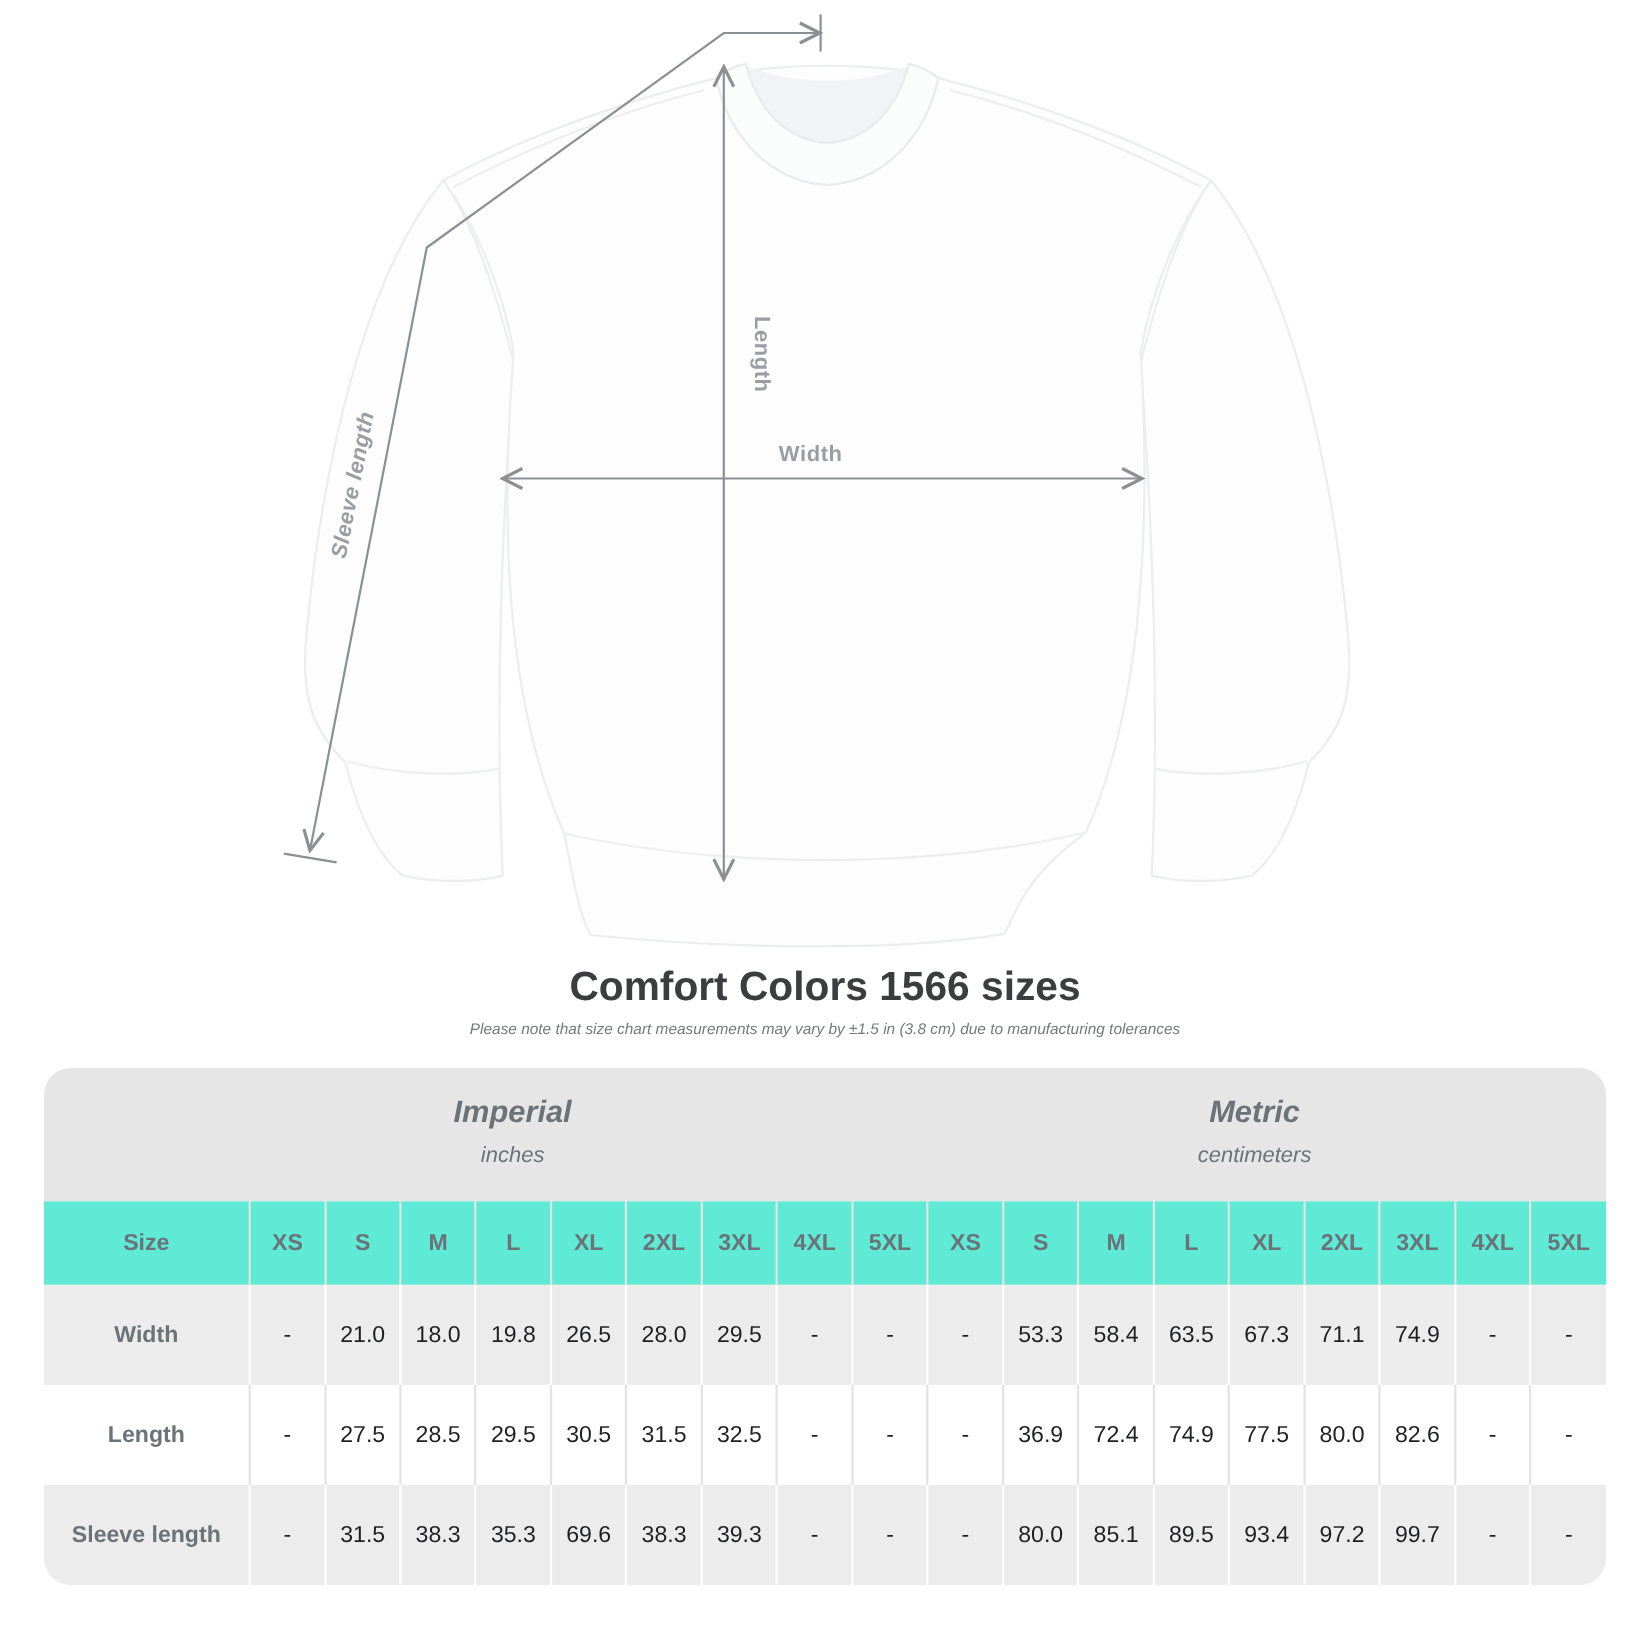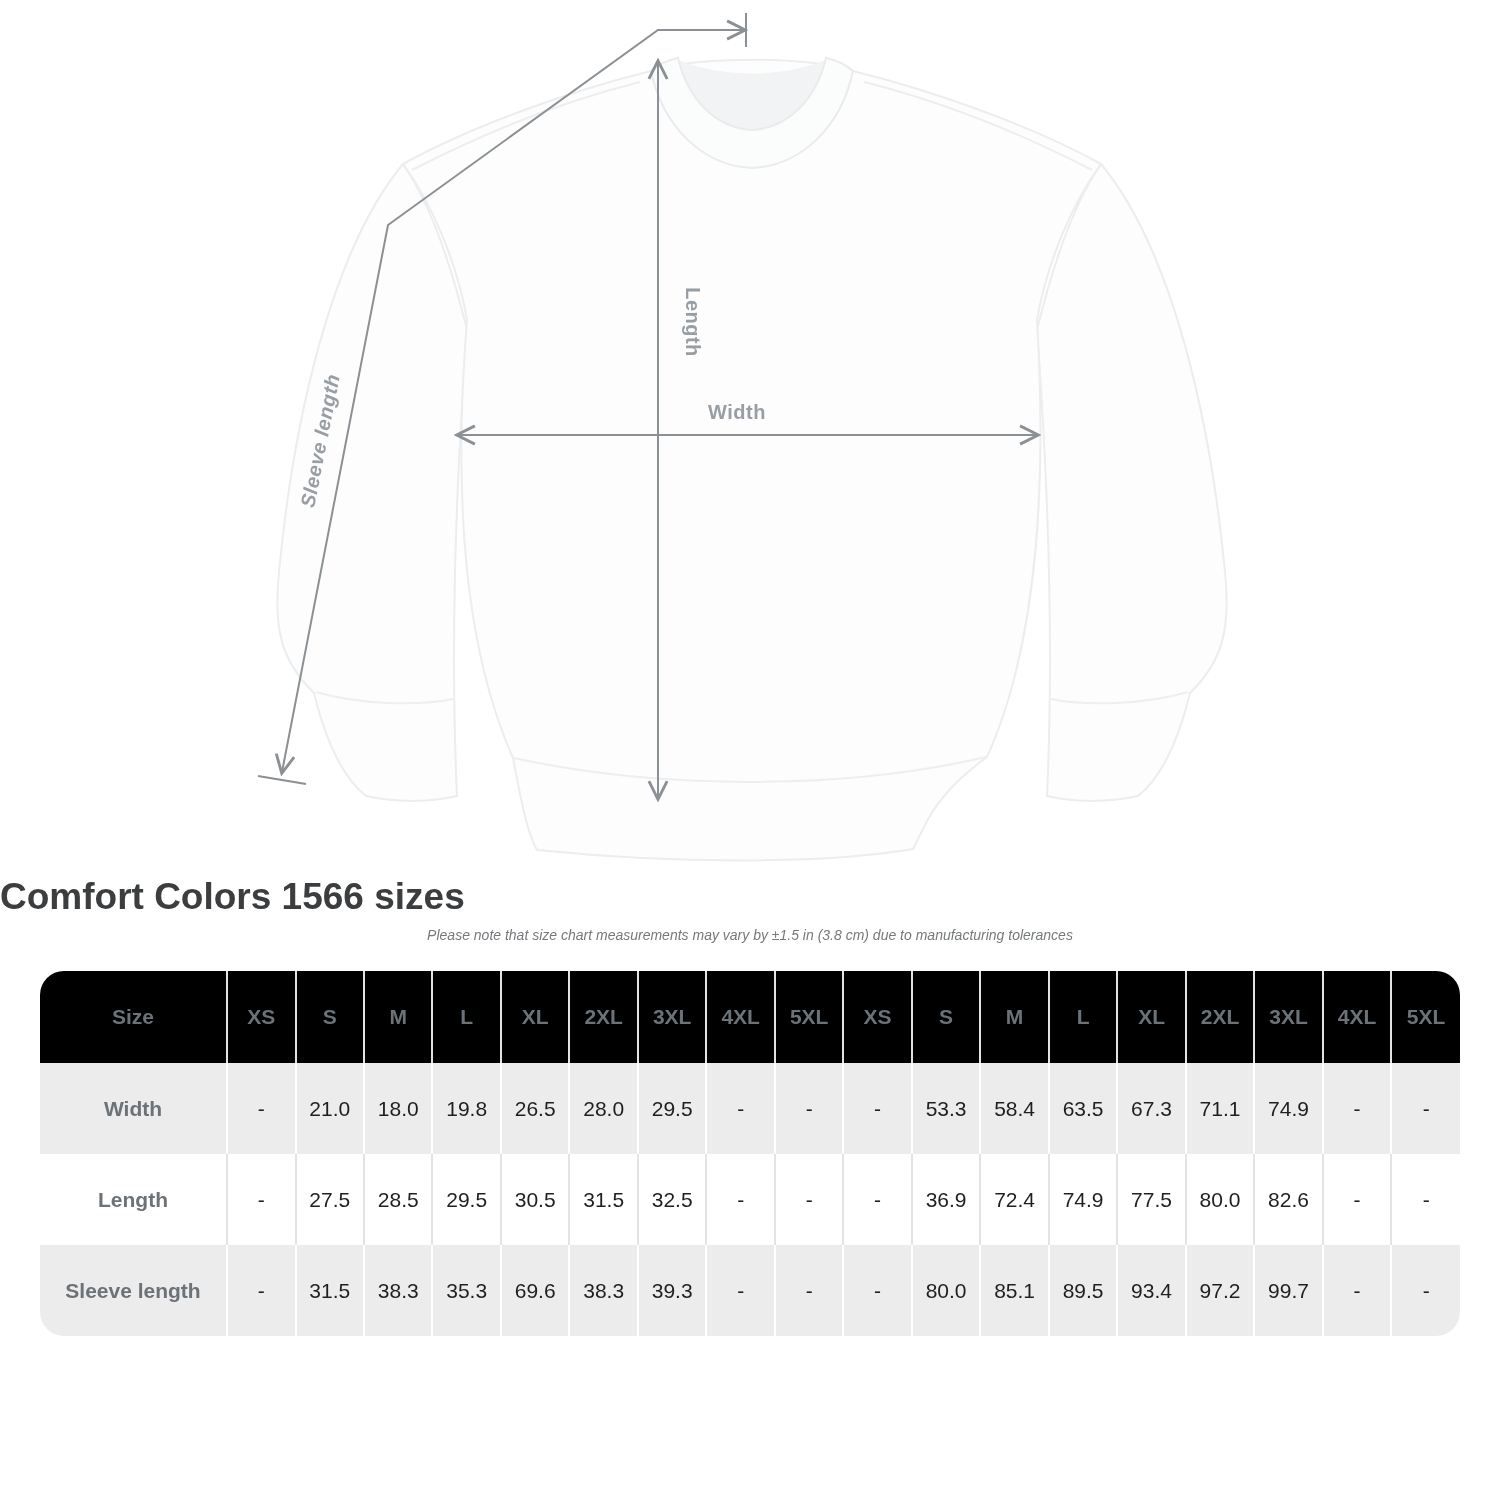--- a/index.html
+++ b/index.html
@@ -24,20 +24,21 @@
   }
   .m-label.italic{font-style:italic;}
   .garment{fill:#fdfdfe;stroke:#ebedee;stroke-width:2;}
   .garment-soft{fill:#fbfcfc;stroke:#e9ebec;stroke-width:2;}
   .seam{fill:none;stroke:#edeeef;stroke-width:2;}
   .neck-inner{fill:#f2f3f4;stroke:none;}
 
   
   .chart-title{
     margin:4px 0 0 0;
+    text-align:center;
     font-size:37px;
     font-weight:bold;
     color:var(--title-text,#3b3d3f);
   }
   .chart-subtitle{
     margin:9px 0 0 0;
     text-align:center;
     font-style:italic;
     font-size:14px;
     color:var(--muted-text,#76797c);
@@ -72,21 +73,21 @@
     table-layout:fixed;
   }
   table.size-table th,table.size-table td{
     text-align:center;
     vertical-align:middle;
     padding:0;
     font-size:21px;
   }
   table.size-table th{color:var(--header-text,#6b7278);font-weight:bold;}
   table.size-table td{color:var(--value-text,#1e1f21);font-weight:normal;}
-  tr.sizes-row{background:#000000;height:92px;}
+  tr.sizes-row{background:#5eead4;height:76px;}
   tr.sizes-row th{border-left:2px solid var(--separator-on-white,#e3e3e3);}
   tr.sizes-row th:first-child{border-left:none;width:13.1%;}
   tr.row-gray{background:var(--row-alt-bg,#ececec);height:91px;}
   tr.row-gray th,tr.row-gray td{border-left:2px solid #ffffff;}
   tr.row-gray th:first-child{border-left:none;}
   tr.row-white{background:#ffffff;height:91px;}
   tr.row-white th,tr.row-white td{border-left:2px solid var(--separator-on-white,#e3e3e3);}
   tr.row-white th:first-child{border-left:none;}
 </style>
 </head>
@@ -166,20 +167,30 @@
         <text class="m-label" transform="translate(686,322) rotate(90)" text-anchor="middle">Length</text>
         <text class="m-label" x="737" y="419" text-anchor="middle">Width</text>
       </g>
     </svg>
   </div>
 
   <h1 class="chart-title">Comfort Colors 1566 sizes</h1>
   <p class="chart-subtitle">Please note that size chart measurements may vary by ±1.5 in (3.8 cm) due to manufacturing tolerances</p>
 
   <div class="table-outer">
+    <div class="unit-band">
+      <div class="band-group imperial">
+        <div class="band-title">Imperial</div>
+        <div class="band-unit">inches</div>
+      </div>
+      <div class="band-group metric">
+        <div class="band-title">Metric</div>
+        <div class="band-unit">centimeters</div>
+      </div>
+    </div>
 
     <table class="size-table">
       <thead>
         <tr class="sizes-row">
           <th>Size</th>
 
         <th>XS</th>
             <th>S</th>
             <th>M</th>
             <th>L</th>

